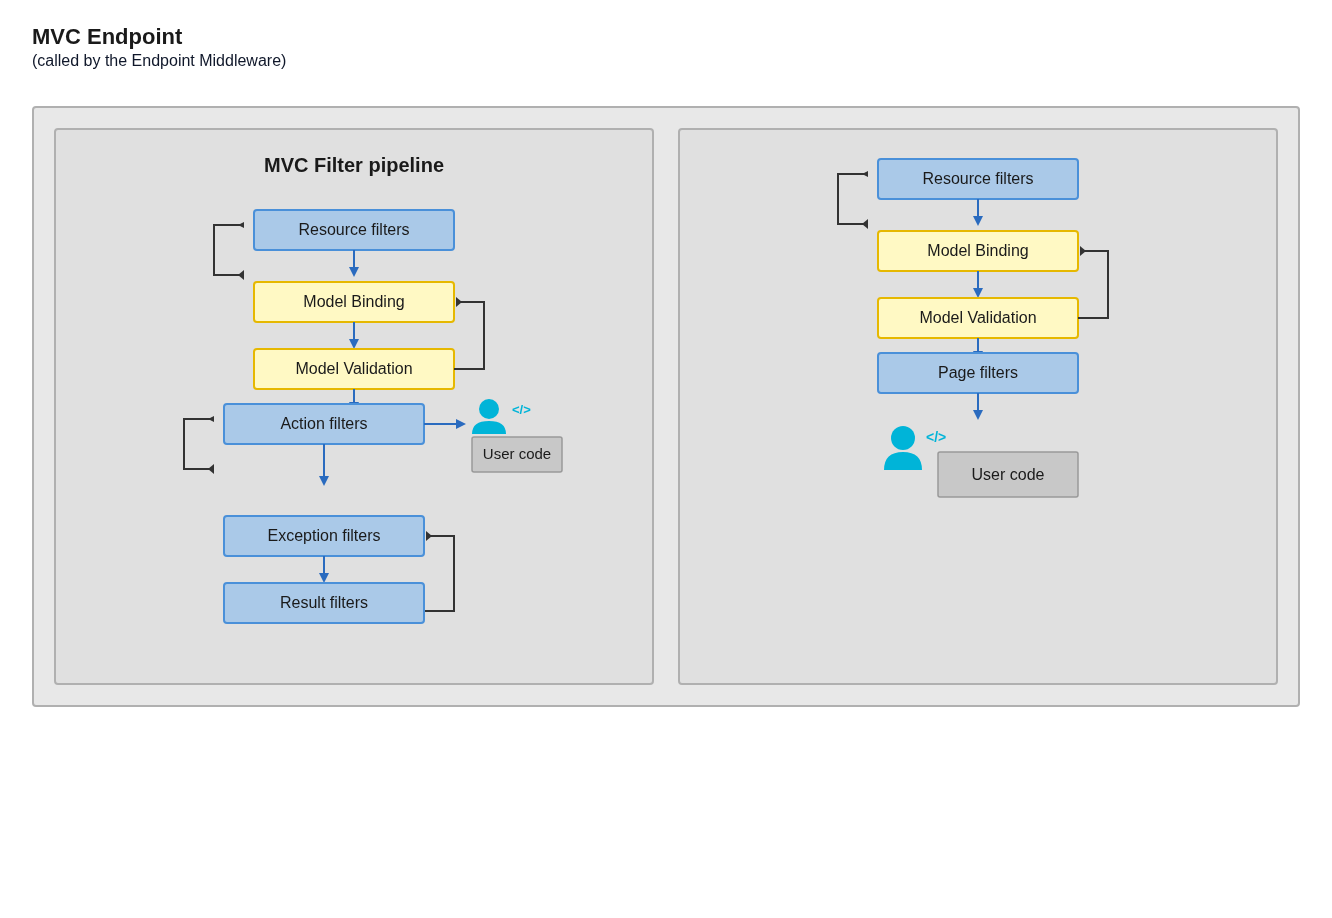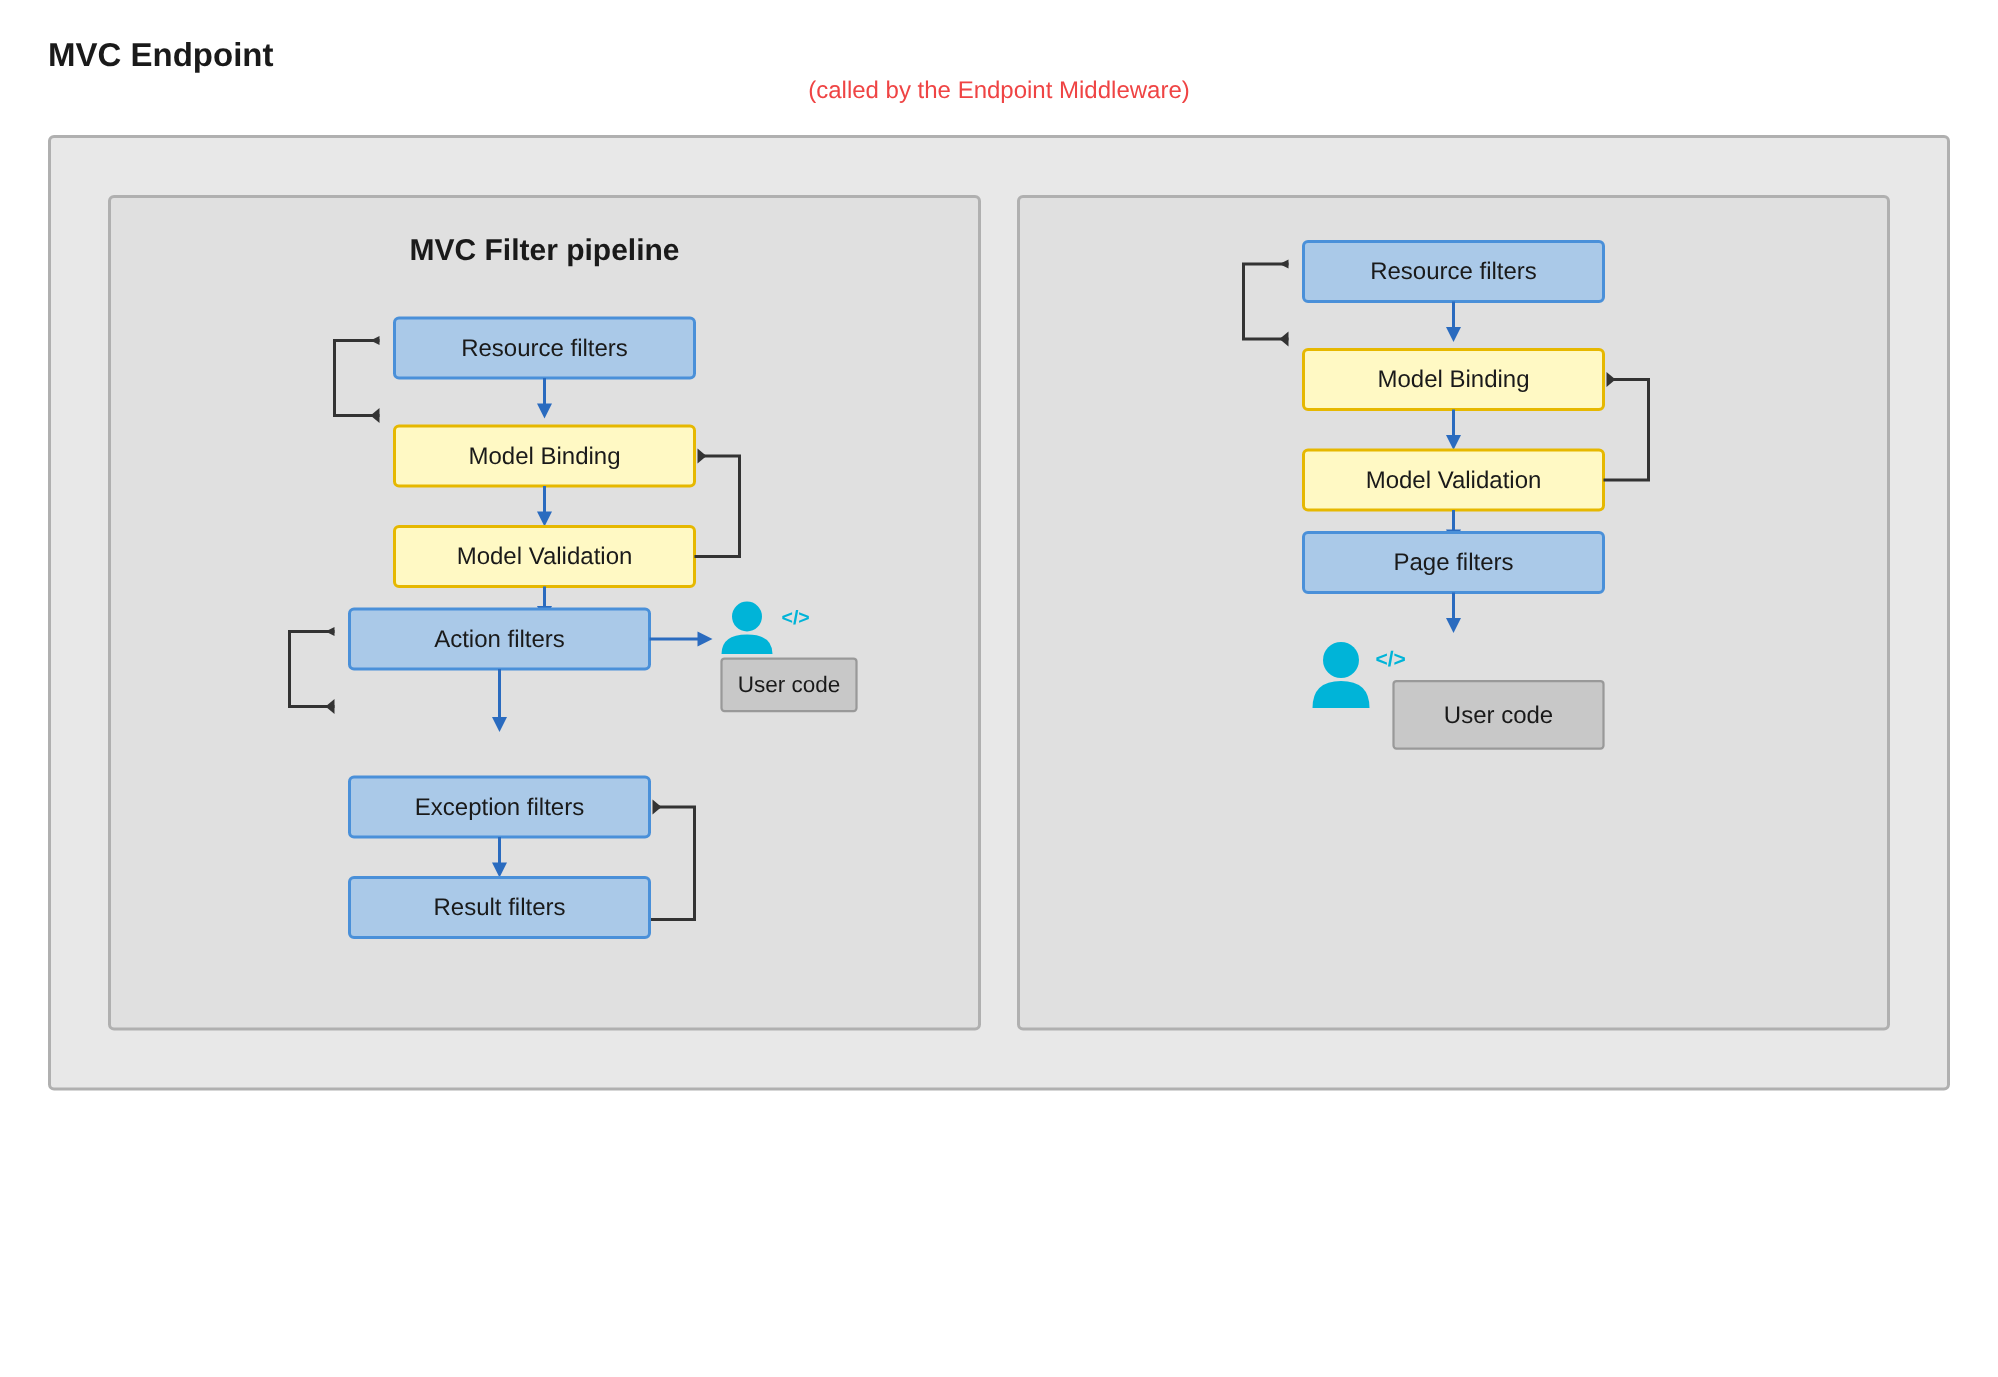--- a/index.html
+++ b/index.html
@@ -5,41 +5,40 @@
     * { box-sizing: border-box; margin: 0; padding: 0; }
     body {
       background: #fff;
       font-family: 'Segoe UI', Arial, sans-serif;
       padding: 24px 32px;
       width: 1332px;
       min-height: 918px;
     }
 
     .page-header {
-      margin-bottom: 20px;
+      margin-bottom: 36px;
     }
 
     .page-title {
       font-size: 22px;
       font-weight: 700;
       color: #1a1a1a;
     }
 
     .page-subtitle {
       font-size: 16px;
-      color: #ef4444;
+      color: #0f172a;
       margin-top: 2px;
-      text-align: center;
     }
 
     .outer-container {
       border: 2px solid #b0b0b0;
       background: #e8e8e8;
       border-radius: 4px;
-      padding: 38px;
+      padding: 20px;
       display: flex;
       gap: 24px;
     }
 
     .pipeline-box {
       flex: 1;
       background: #e0e0e0;
       border: 2px solid #b0b0b0;
       border-radius: 4px;
       padding: 24px 32px 32px 32px;

